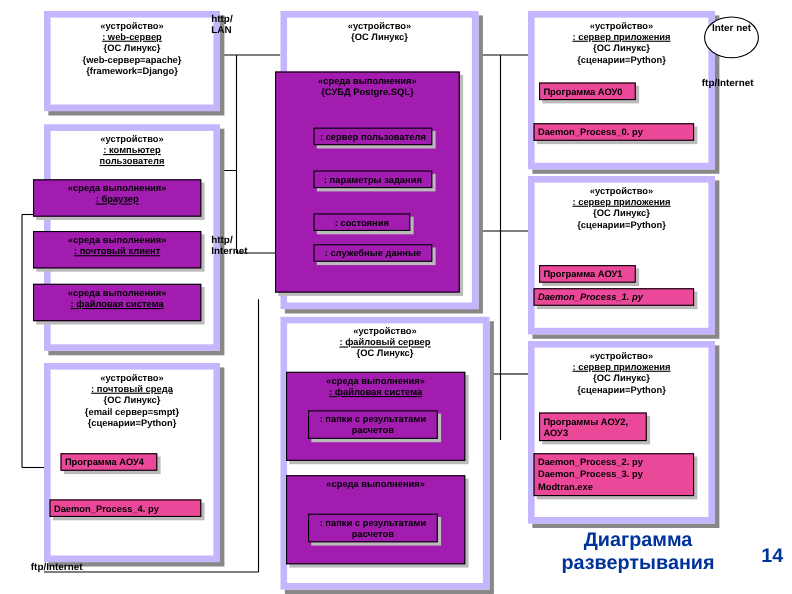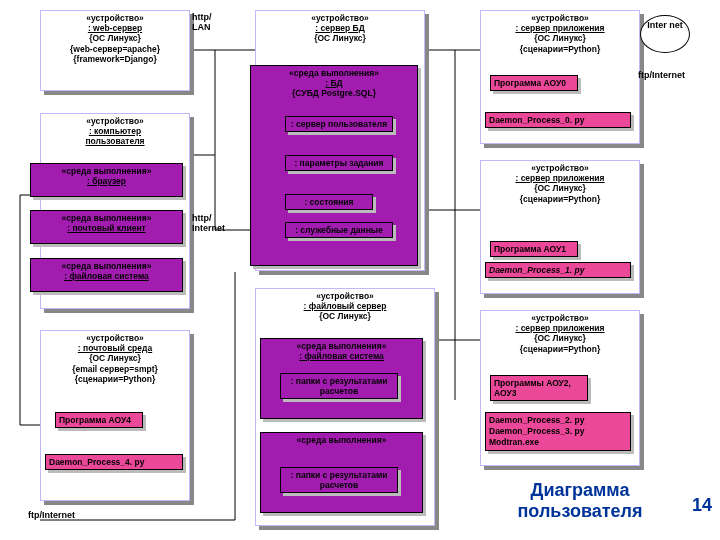--- a/index.html
+++ b/index.html
@@ -7,21 +7,21 @@
     font-size: 8.5px;
     margin: 0;
     padding: 0;
     width: 720px;
     height: 540px;
     position: relative;
     background: white;
   }
   .node {
     position: absolute;
-    border: 1px solid #c4b5fd;
+    border: 6px solid #c4b5fd;
     background: white;
     box-shadow: 4px 4px 0 #888;
     text-align: center;
     padding: 2px 4px;
     line-height: 1.2;
   }
   .inner {
     position: absolute;
     border: 1px solid black;
     background: #a21caf;
@@ -141,26 +141,24 @@
 </div>
 <div class="artifact" style="left:55px; top:412px; width:80px;">
   <span class="b">Программа АОУ4</span>
 </div>
 <div class="artifact" style="left:45px; top:454px; width:130px;">
   <span class="b">Daemon_Process_4. py</span>
 </div>
 
 <div class="node" style="left:255px; top:10px; width:160px; height:255px;">
   <div class="b">«устройство»</div>
-  <div class="b"><span class="u">: сервер БД</span></div>
   <div class="b">{ОС Линукс}</div>
 </div>
 <div class="inner" style="left:250px; top:65px; width:160px; height:195px;">
   <div class="b">«среда выполнения»</div>
-  <div class="b"><span class="u">: БД</span></div>
   <div class="b">{СУБД Postgre.SQL}</div>
 </div>
 <div class="inner" style="left:285px; top:116px; width:100px;"><span class="b">: сервер пользователя</span></div>
 <div class="inner" style="left:285px; top:155px; width:100px;"><span class="b">: параметры задания</span></div>
 <div class="inner" style="left:285px; top:194px; width:80px;"><span class="b">: состояния</span></div>
 <div class="inner" style="left:285px; top:222px; width:100px;"><span class="b">: служебные данные</span></div>
 
 <div class="node" style="left:255px; top:288px; width:170px; height:232px;">
   <div class="b">«устройство»</div>
   <div class="b"><span class="u">: файловый сервер</span></div>
@@ -210,15 +208,15 @@
 <div class="label" style="left:192px; top:12px; width:40px;">http/ LAN</div>
 <div class="label" style="left:192px; top:213px; width:50px;">http/ Internet</div>
 <div class="label" style="left:638px; top:70px;">ftp/Internet</div>
 <div class="label" style="left:28px; top:510px;">ftp/Internet</div>
 
 <div class="cloud" style="left:640px; top:15px; width:40px; height:28px;">
   <span>Inter net</span>
 </div>
 
 <div class="title" style="left:480px; top:480px; width:200px; text-align:center;">
-  <span>Диаграмма пользователя</span>
+  <span>Диаграмма развертывания</span>
 </div>
 <div class="pagenum" style="left:692px; top:495px;">14</div>
 
 </body></html>

